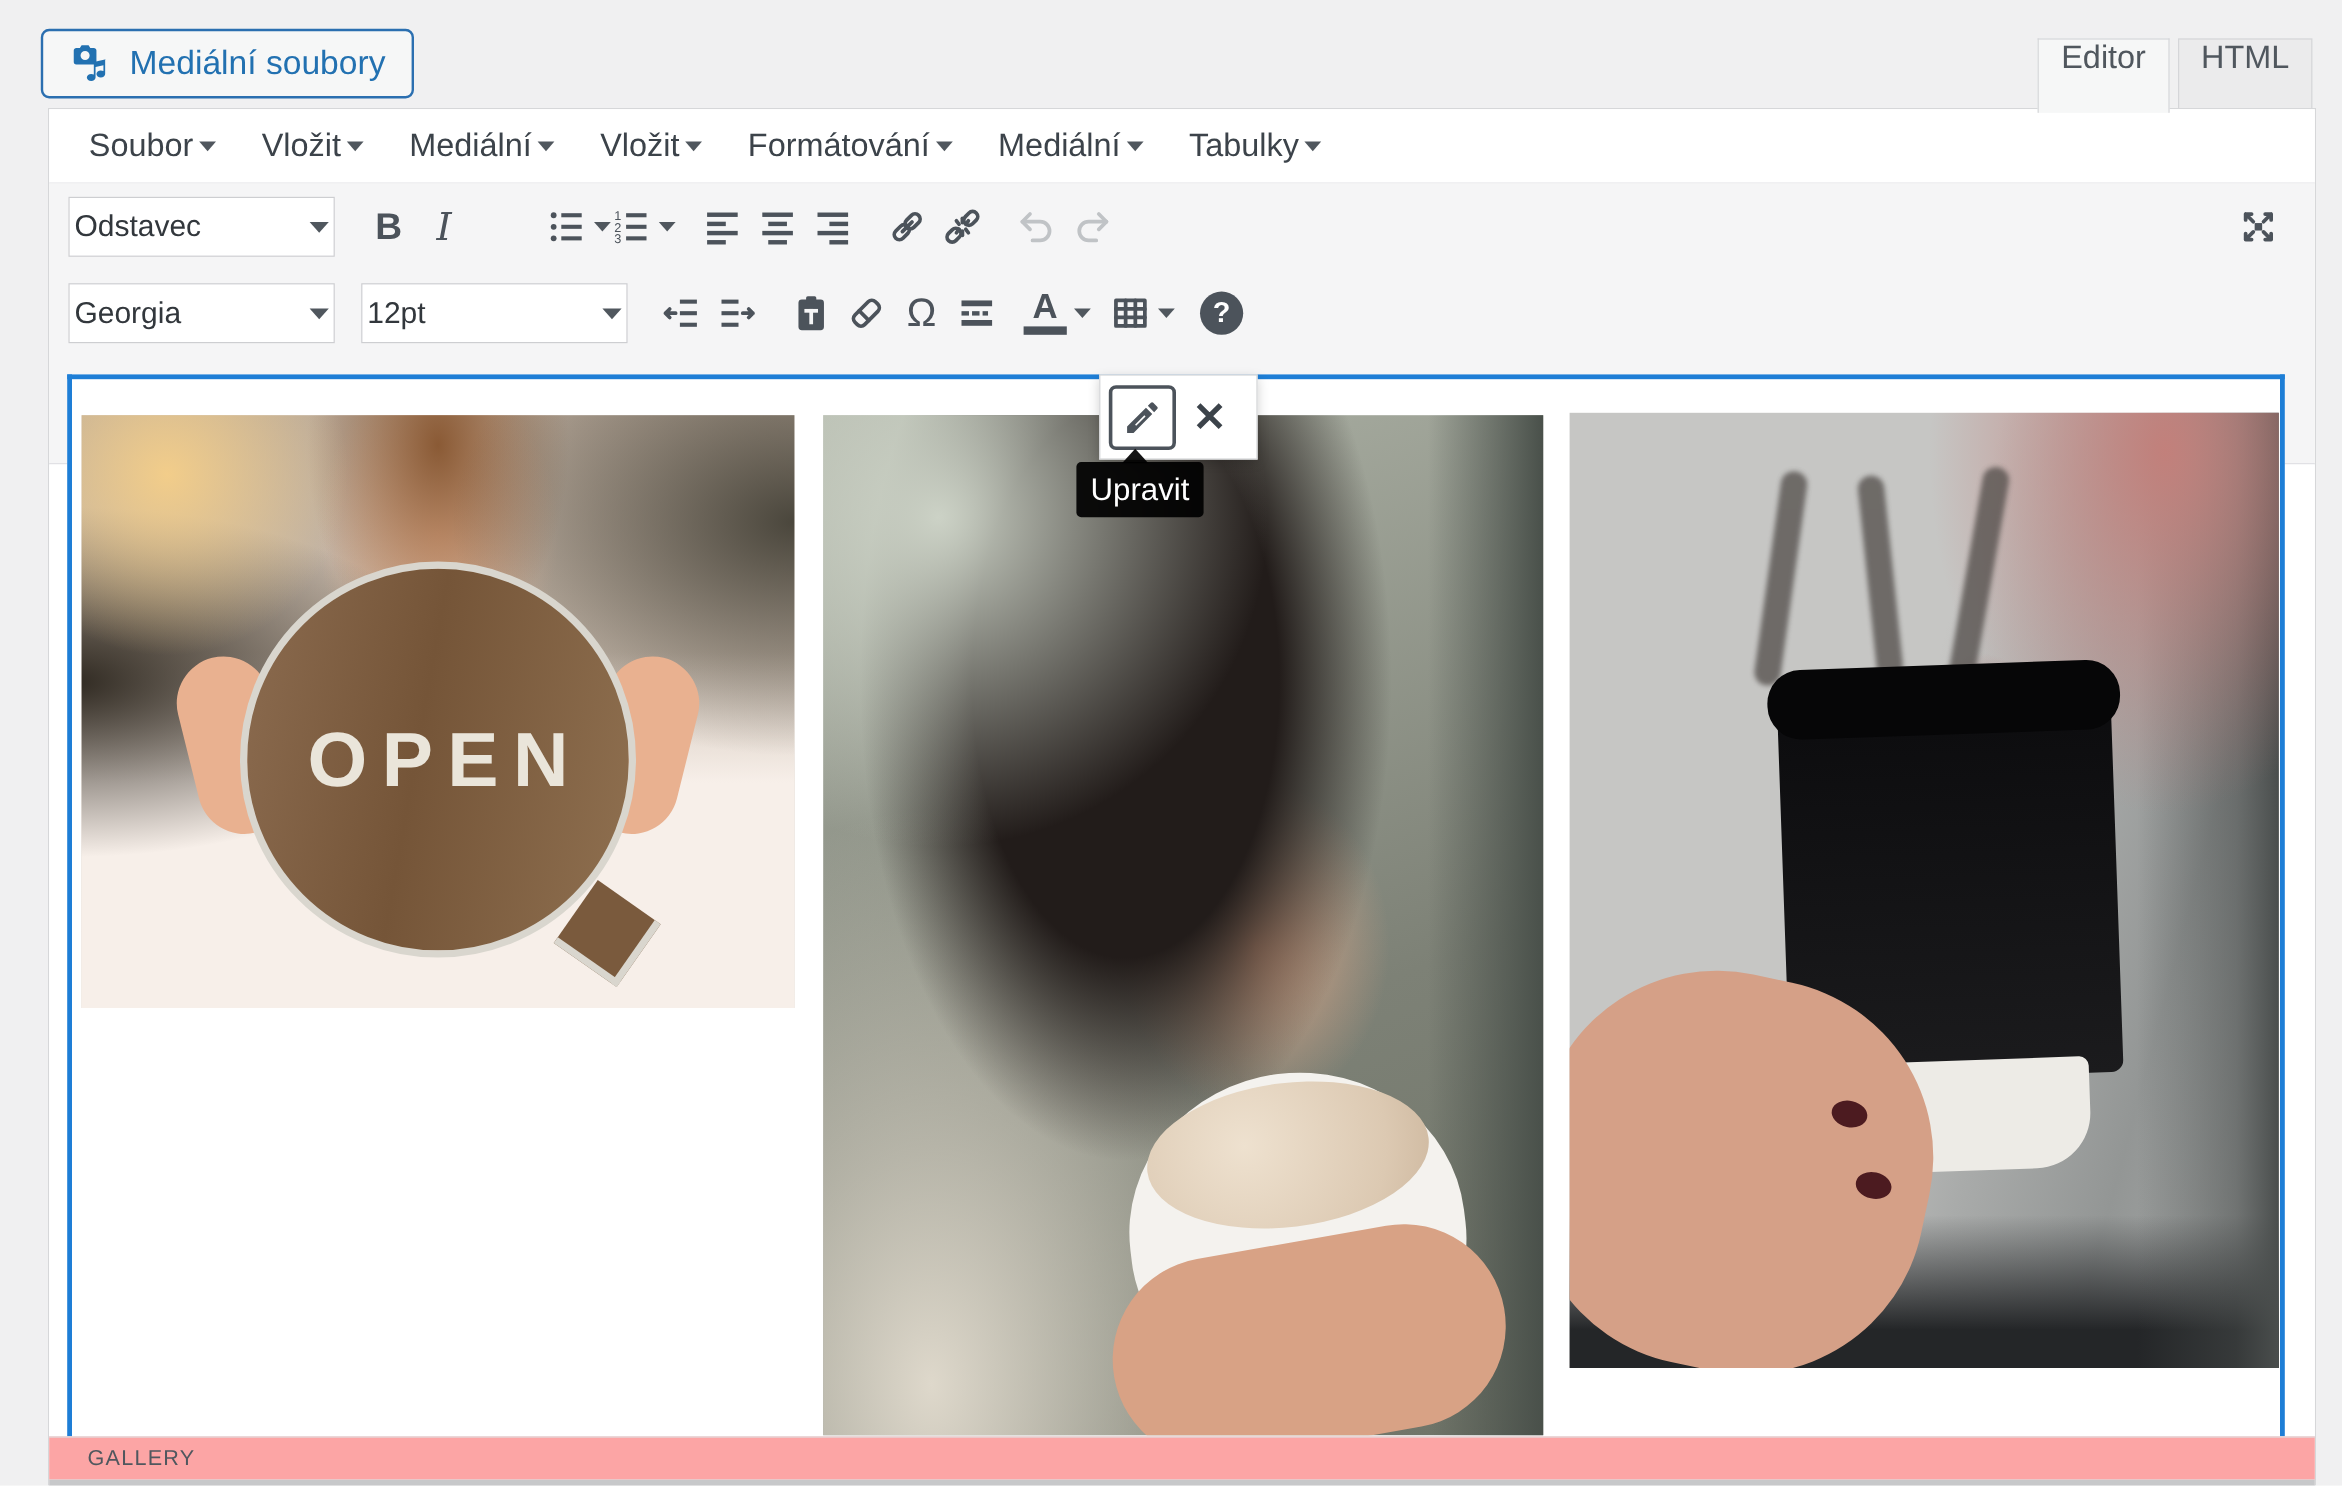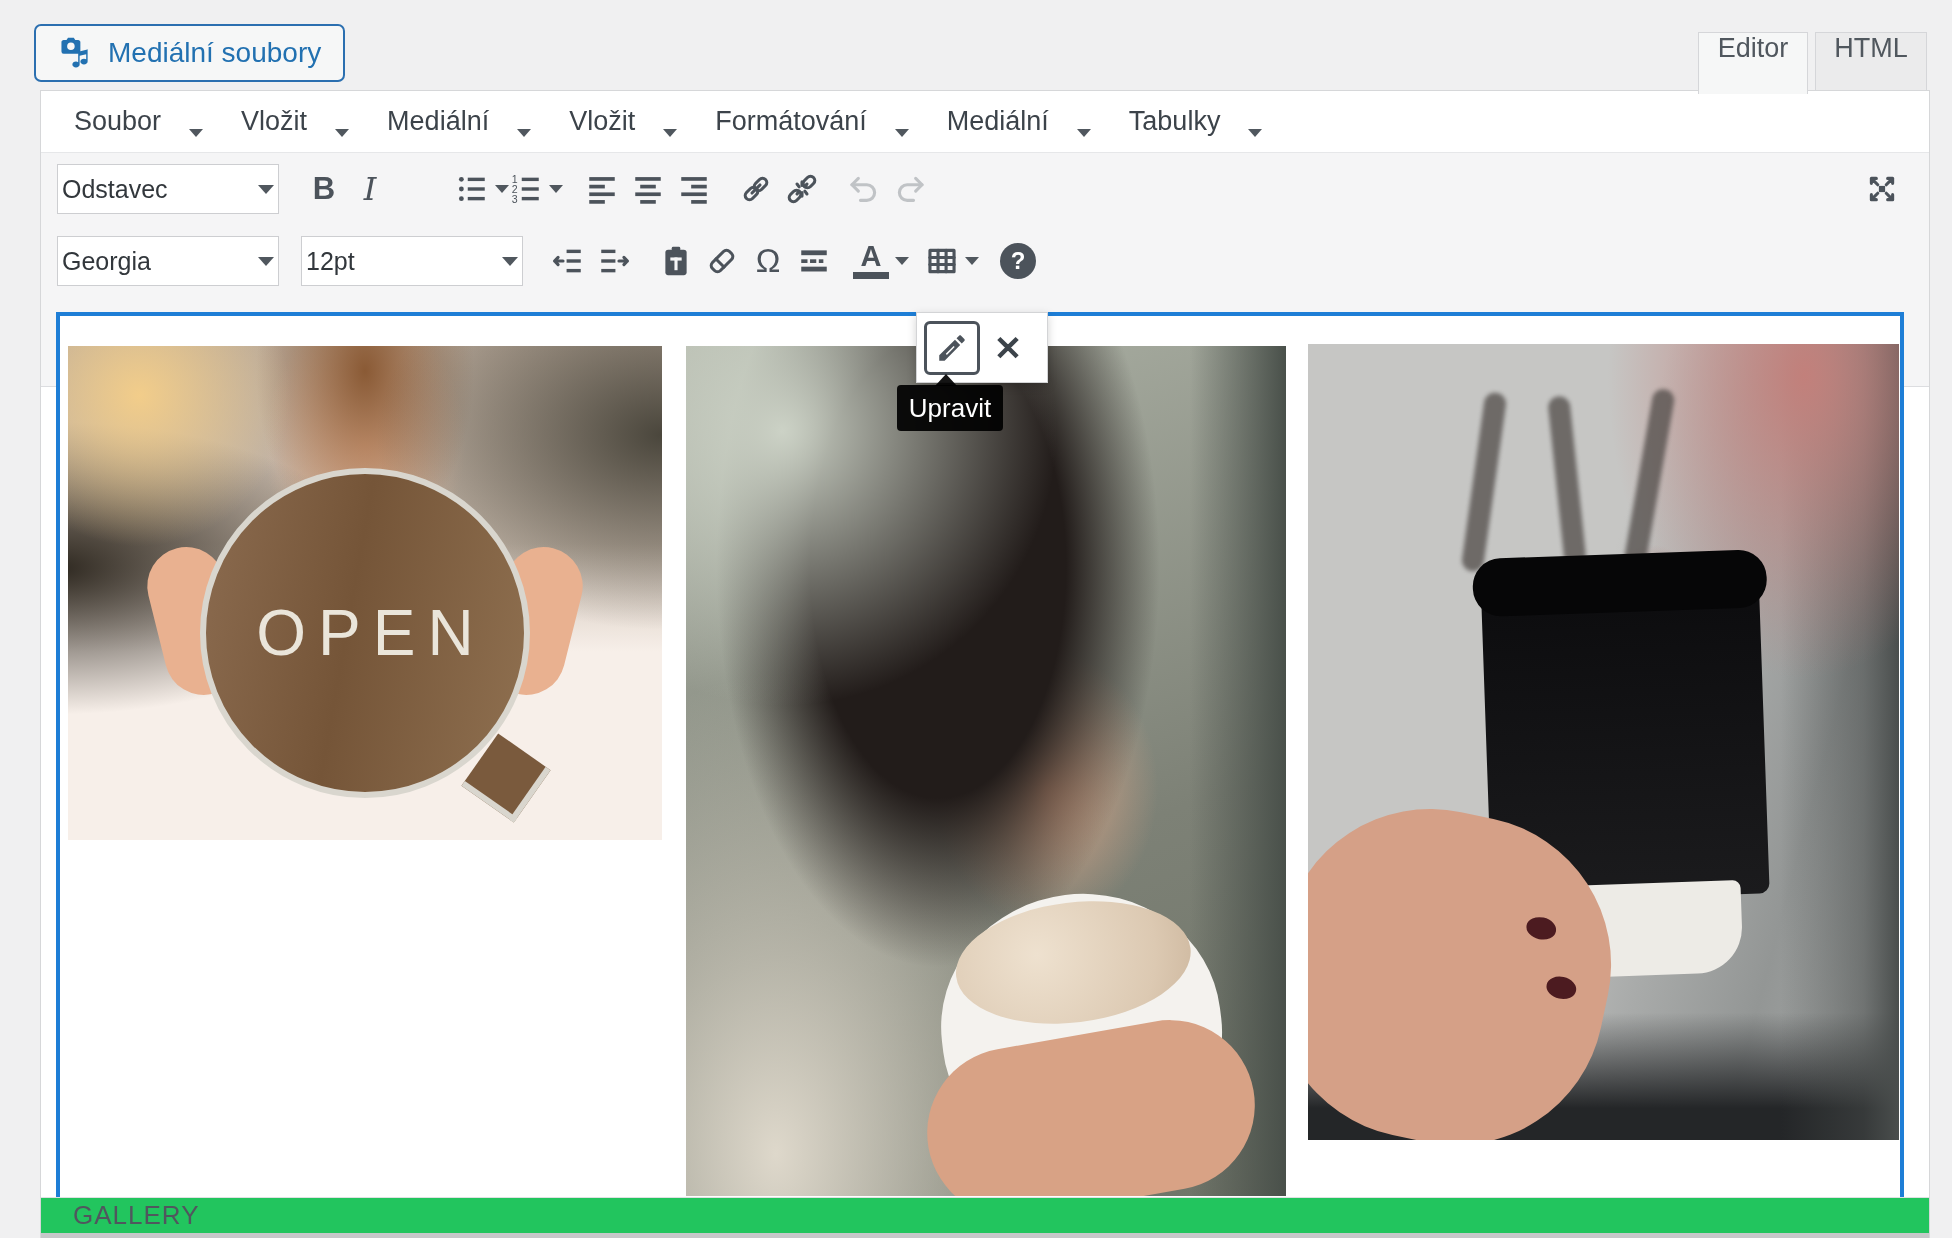--- a/index.html
+++ b/index.html
@@ -29,21 +29,21 @@
   
   .editor-container{
     position:absolute; left:40px; top:90px; width:1890px; height:1148px;
     background:#fff; border:1px solid #d6d7d9; border-bottom:none;
   }
   .menubar{
     position:absolute; left:0; top:0; width:100%; height:62px;
     background:#fff; border-bottom:1px solid #e6e7e9;
     display:flex; align-items:center; padding-left:14px; font-size:27px;
   }
-  .menu-item{ display:flex; align-items:flex-end; gap:28px; padding:0 19px; cursor:pointer; }
+  .menu-item{ display:flex; align-items:center; gap:5px; padding:0 19px; cursor:pointer; }
   .caret{ width:0; height:0; border-left:7px solid transparent; border-right:7px solid transparent; border-top:8px solid #50575e; }
   .toolbars{
     position:absolute; left:0; top:62px; width:100%; height:234px;
     background:#f5f5f6; border-bottom:1px solid #dcdde0;
   }
   .tb-row{ position:absolute; left:0; width:100%; height:72px; display:flex; align-items:center; padding-left:16px; }
   .row1{ top:0; } .row2{ top:72px; }
   .mce-select{
     height:50px; width:222px; background:#fff; border:1px solid #cdced1;
     display:flex; align-items:center; justify-content:space-between;
@@ -67,21 +67,21 @@
   .ic{ width:34px; height:34px; }
   .ic .st{ stroke:#4c535b; stroke-width:2.2; fill:none; stroke-linecap:round; stroke-linejoin:round; }
   .ic .fl{ fill:#4c535b; }
   .disabled .st{ stroke:#c0c3c6; }
   .fullscreen-btn{ position:absolute; top:11px; right:24px; }
 
   
   .content{ position:absolute; left:0; top:296px; width:100%; height:810px; background:#fff; }
   .gallery{
     position:absolute; left:15px; top:221px; width:1848px; height:885px;
-    border:4px solid #1e7ed6; border-bottom:none; background:#fff; overflow:hidden;
+    border:4px solid #1e7ed6; border-bottom:none; background:#fff; overflow:hidden;font-weight:bold;
   }
   .gimg{ position:absolute; overflow:hidden; cursor:pointer; }
 
   .img1{ left:8px; top:30px; width:594px; height:494px;
     background:
       radial-gradient(circle at 12% 10%, #f2cd8a 0%, rgba(240,200,130,0) 22%),
       radial-gradient(ellipse at -2% 45%, #2e2820 0%, rgba(46,40,32,0) 38%),
       radial-gradient(ellipse at 100% 18%, #4a463c 0%, rgba(74,70,60,0) 34%),
       radial-gradient(ellipse at 50% 5%, #8a5a35 0%, rgba(138,90,53,0) 26%),
       radial-gradient(ellipse at 50% 20%, #eebb9b 0%, rgba(238,187,155,0) 24%),
@@ -157,23 +157,23 @@
     background:rgba(0,0,0,.92); border-radius:4px; color:#fff; font-size:26px;
     display:flex; align-items:center; justify-content:center; z-index:7;
   }
   .tooltip-caret{ position:absolute; left:38px; top:-11px; width:0; height:0;
     border-left:11px solid transparent; border-right:11px solid transparent;
     border-bottom:12px solid rgba(0,0,0,.92); }
 
   
   .statusbar{
     position:absolute; left:0; top:1106px; width:100%; height:36px;
-    background:#22c55e; border-top:1px solid #dfe0e2;
+    background:#fca5a5; border-top:1px solid #dfe0e2;
     display:flex; align-items:center; padding-left:32px;
-    font-size:26px; color:#50575e; letter-spacing:1px; z-index:8;
+    font-size:18px; color:#50575e; letter-spacing:1px; z-index:8;
   }
   .bottom-strip{ position:absolute; left:0; top:1142px; width:100%; height:6px; background:#c7c8ca; z-index:8; }
 </style>
 </head>
 <body>
 
 <button class="media-button">
   <svg viewBox="0 0 24 22" aria-hidden="true">
     <path d="M2 3.5C2 2.7 2.7 2 3.5 2h2l1-1.5h4L11.5 2h2c.8 0 1.5.7 1.5 1.5V10c0 .8-.7 1.5-1.5 1.5h-10A1.5 1.5 0 0 1 2 10V3.5zM8.5 9a2.6 2.6 0 1 0 0-5.2 2.6 2.6 0 0 0 0 5.2z"></path>
     <path d="M20.5 8.5l-7 1.6v7.2a3 3 0 0 0-1.5-.4c-1.4 0-2.5.9-2.5 2s1.1 2 2.5 2 2.5-.9 2.5-2v-6l4.5-1v3.4a3 3 0 0 0-1.5-.4c-1.4 0-2.5.9-2.5 2s1.1 2 2.5 2 2.5-.9 2.5-2V8.5z"></path>

